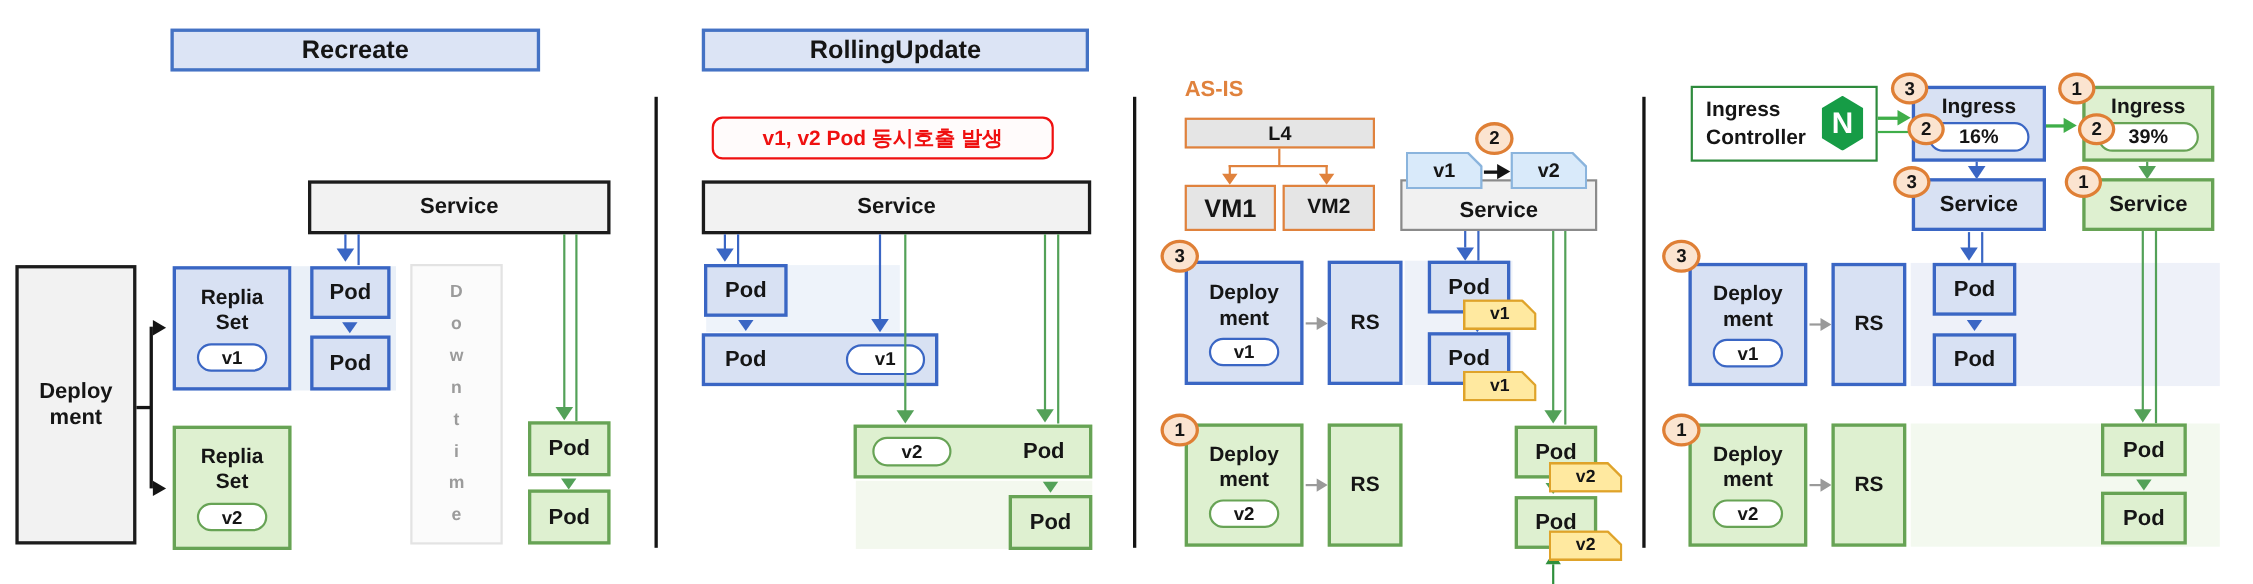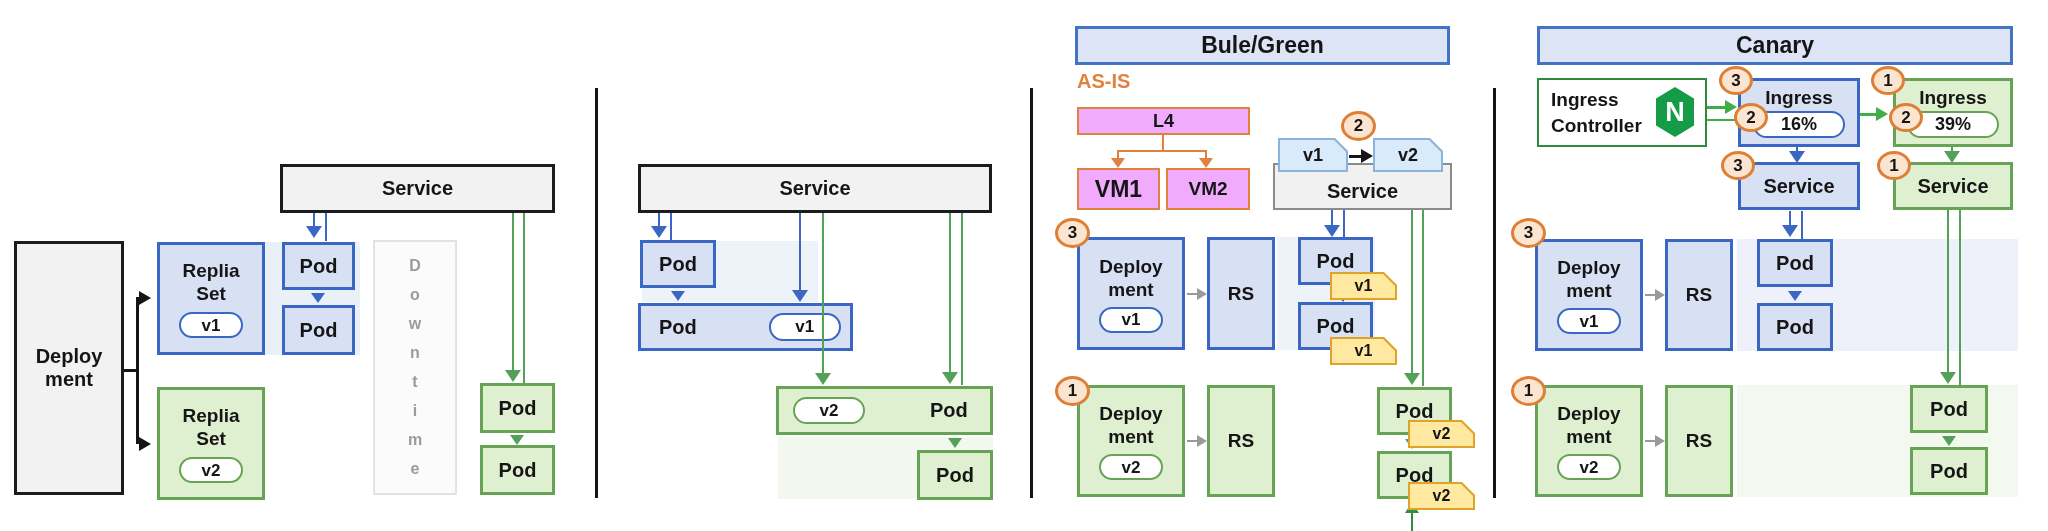--- a/index.html
+++ b/index.html
@@ -5,21 +5,21 @@
   html,body{margin:0;padding:0;background:#fff;font-family:"Liberation Sans","DejaVu Sans",sans-serif;}
   #canvas{position:relative;width:2048px;height:531px;background:#fff;overflow:hidden;}
   .bx{position:absolute;box-sizing:border-box;display:flex;align-items:center;justify-content:center;font-weight:700;color:#151515;}
   .col{display:flex;flex-direction:column;align-items:center;justify-content:center;line-height:23px;}
   .title-bx{background:#dce4f5;border:3px solid #4472c4;font-size:23px;}
   .alert-bx{background:#fffbfb;border:2.5px solid #ef1010;border-radius:10px;color:#ef1010;font-size:19px;}
   .svc-dark{background:#f2f2f2;border:3px solid #1c1c1c;font-size:20px;}
   .svc-gray{background:#f1f1f1;border:2px solid #8b8b8b;font-size:20px;}
   .blue-bx{background:#d8e1f3;border:3px solid #3a66c4;}
   .green-bx{background:#def0d0;border:3px solid #67a355;}
-  .orange-bx{background:#f0abfc;border:2.5px solid #e0823d;}
+  .orange-bx{background:#e5e5e5;border:2.5px solid #e0823d;}
   .white-bx{background:#ffffff;border:2.5px solid #2e8b3d;}
   .gray-bx{background:#f2f2f2;border:3px solid #1c1c1c;}
   .pill{background:#fff;border-radius:16px;display:flex;align-items:center;justify-content:center;font-weight:700;font-size:17px;color:#151515;box-sizing:border-box;}
   .pill-b{border:2px solid #3a66c4;}
   .pill-g{border:2px solid #67a355;}
   .badge{position:absolute;box-sizing:border-box;background:#fbe4d0;border:3px solid #df7f35;border-radius:50%;display:flex;align-items:center;justify-content:center;font-weight:700;font-size:17px;color:#151515;z-index:40;}
   .ln{position:absolute;}
   .band{position:absolute;}
   .tri{position:absolute;width:0;height:0;}
   .lbl{position:absolute;font-weight:700;color:#151515;}
@@ -41,20 +41,21 @@
 </style>
 </head>
 <body>
 
 <div id="canvas">
 
   <div class="divider" style="left:595px;top:88px;height:410px;"></div>
   <div class="divider" style="left:1030px;top:88px;height:410px;"></div>
   <div class="divider" style="left:1493px;top:88px;height:410px;"></div>
 
+  <div class="bx title-bx" style="left:155px;top:26px;width:336px;height:39px;">Recreate</div>
   <div class="bx svc-dark" style="left:280px;top:164px;width:275px;height:49px;">Service</div>
 
   <div class="bx gray-bx" style="left:14px;top:241px;width:110px;height:254px;font-size:20px;">
     <div class="col">
       <span>Deploy</span>
       <span>ment</span>
     </div>
   </div>
 
   <div class="ln" style="left:124px;top:369px;width:13px;height:2.5px;background:#151515;"></div>
@@ -100,20 +101,22 @@
     </div>
   </div>
 
   <div class="ln" style="left:512px;top:213px;width:2px;height:157px;background:#53a158;"></div>
   <div class="ln" style="left:523px;top:213px;width:1.5px;height:170px;background:#53a158;"></div>
   <div class="tri td-g" style="left:505px;top:370px;"></div>
   <div class="bx green-bx" style="left:480px;top:383px;width:75px;height:50px;font-size:20px;">Pod</div>
   <div class="tri td-gs" style="left:510px;top:435px;"></div>
   <div class="bx green-bx" style="left:480px;top:445px;width:75px;height:50px;font-size:20px;">Pod</div>
 
+  <div class="bx title-bx" style="left:638px;top:26px;width:352px;height:39px;">RollingUpdate</div>
+  <div class="bx alert-bx" style="left:647px;top:106px;width:311px;height:39px;">v1, v2 Pod 동시호출 발생</div>
   <div class="bx svc-dark" style="left:638px;top:164px;width:354px;height:49px;">Service</div>
 
   <div class="band" style="left:642px;top:241px;width:176px;height:61px;background:#eef3fa;"></div>
 
   <div class="ln" style="left:658px;top:213px;width:2px;height:14px;background:#3a66c4;"></div>
   <div class="ln" style="left:670px;top:213px;width:1.5px;height:27px;background:#3a66c4;"></div>
   <div class="tri td-b" style="left:651px;top:226px;"></div>
 
   <div class="bx blue-bx" style="left:640px;top:240px;width:76px;height:48px;font-size:20px;">Pod</div>
   <div class="tri td-bs" style="left:671px;top:291px;"></div>
@@ -134,21 +137,20 @@
 
   <div class="bx green-bx" style="left:776px;top:386px;width:217px;height:49px;font-size:20px;justify-content:flex-start;padding-left:14px;">
     <span class="pill pill-g" style="width:72px;height:27px;">v2</span>
     <span style="margin-left:65px;">Pod</span>
   </div>
 
   <div class="band" style="left:778px;top:437px;width:215px;height:62px;background:#f3f8ee;"></div>
   <div class="tri td-gs" style="left:948px;top:438px;"></div>
   <div class="bx green-bx" style="left:917px;top:450px;width:76px;height:50px;font-size:20px;">Pod</div>
 
-  <div class="bx title-bx" style="left:1075px;top:26px;width:375px;height:39px;">Bule/Green</div>
   <div class="lbl" style="left:1077px;top:70px;font-size:20px;color:#e0823d;">AS-IS</div>
 
   <div class="bx orange-bx" style="left:1077px;top:107px;width:173px;height:28px;font-size:18px;">L4</div>
   <div class="ln" style="left:1162px;top:135px;width:1.5px;height:16px;background:#e0823d;"></div>
   <div class="ln" style="left:1117px;top:150px;width:90px;height:1.5px;background:#e0823d;"></div>
   <div class="ln" style="left:1117px;top:150px;width:1.5px;height:9px;background:#e0823d;"></div>
   <div class="ln" style="left:1205px;top:150px;width:1.5px;height:9px;background:#e0823d;"></div>
   <div class="tri td-o" style="left:1111px;top:158px;"></div>
   <div class="tri td-o" style="left:1199px;top:158px;"></div>
   <div class="bx orange-bx" style="left:1077px;top:168px;width:83px;height:42px;font-size:23px;">VM1</div>
@@ -230,21 +232,20 @@
   </div>
   <div class="tag" style="left:1408px;top:482px;width:67px;height:28px;">
     <div class="tag-b" style="background:#dfa32a;"></div>
     <div class="tag-f" style="background:#ffe9a0;font-size:16px;">
         <span>v2</span>
       </div>
   </div>
   <div class="ln" style="left:1411px;top:513px;width:2px;height:18px;background:#2f8f3c;"></div>
   <div class="tri tu-g" style="left:1405px;top:502px;"></div>
 
-  <div class="bx title-bx" style="left:1537px;top:26px;width:476px;height:39px;">Canary</div>
 
   <div class="bx white-bx" style="left:1537px;top:78px;width:170px;height:69px;font-size:19px;justify-content:flex-start;padding-left:12px;">
     <div class="col" style="align-items:flex-start;line-height:26px;">
       <span>Ingress</span>
       <span>Controller</span>
     </div>
   </div>
   <div class="hex" style="left:1656px;top:87px;width:38px;height:50px;">N</div>
 
   <div class="ln" style="left:1707px;top:106px;width:19px;height:2.5px;background:#3fae49;"></div>

